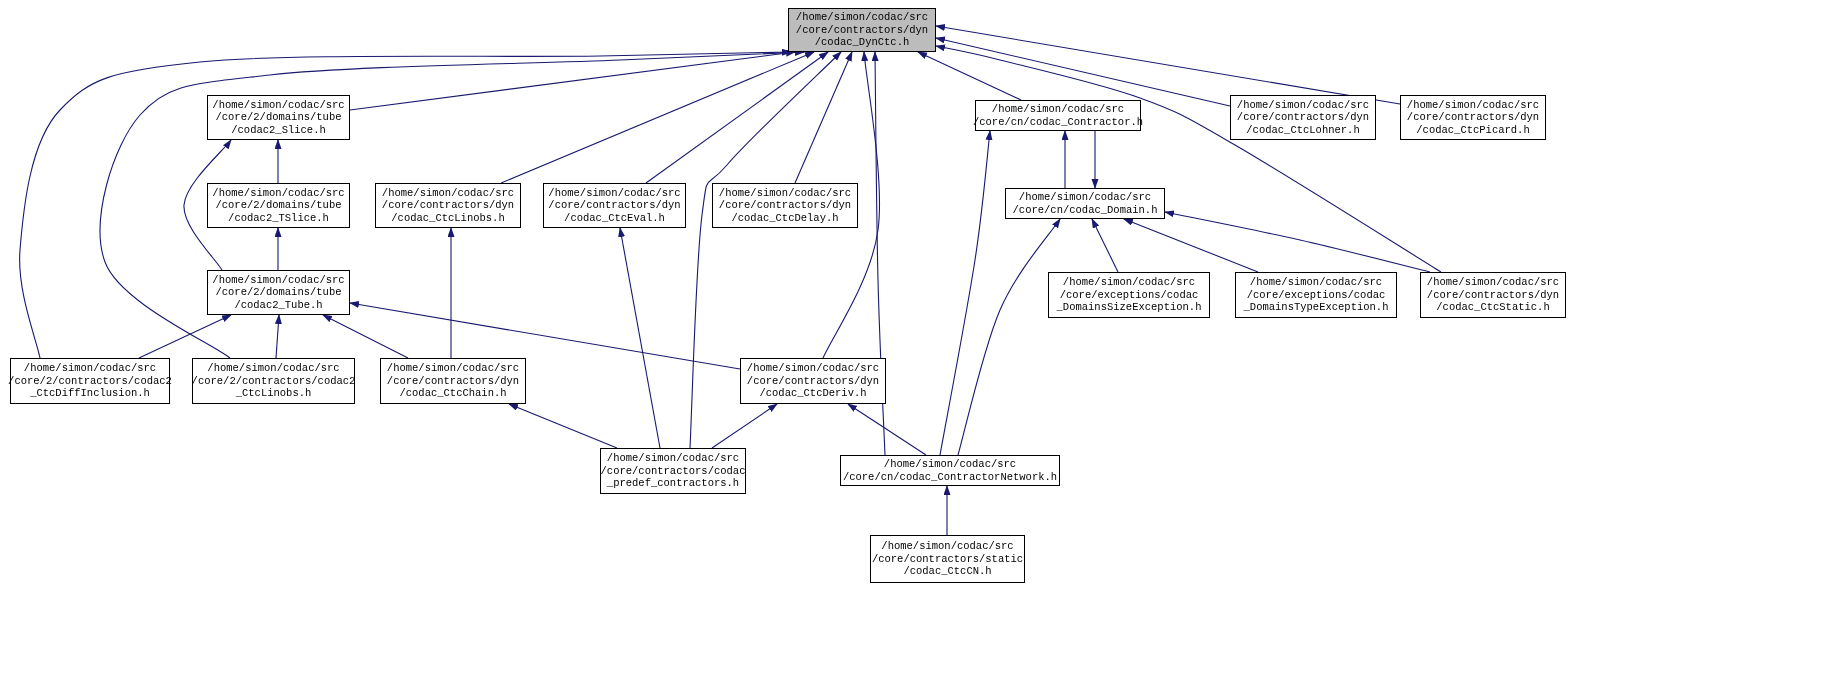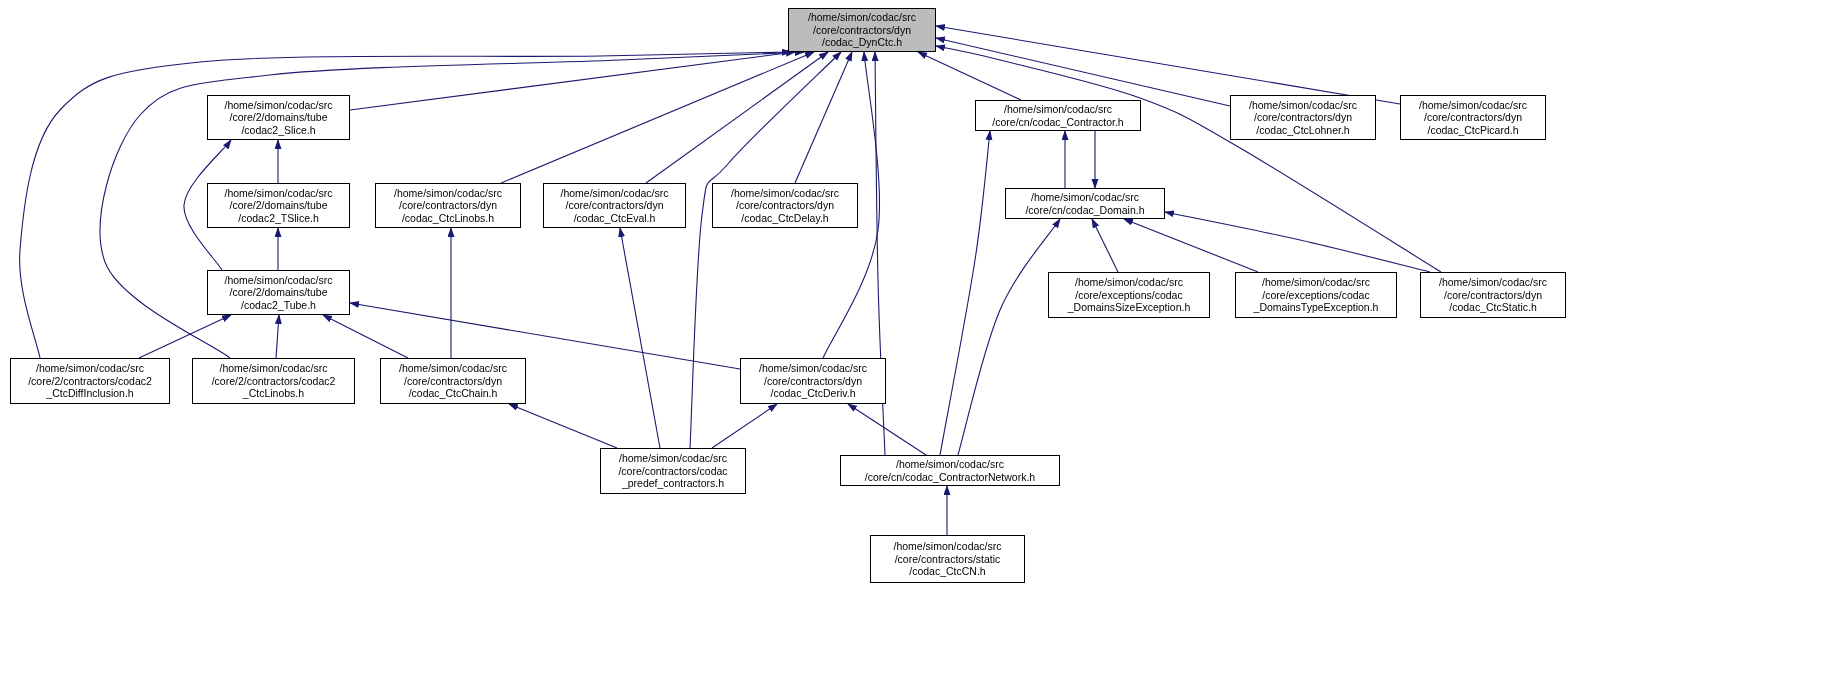--- a/index.html
+++ b/index.html
@@ -5,21 +5,21 @@
   html,body{margin:0;padding:0;background:#ffffff;}
   body{font-family:"Liberation Sans",sans-serif;}
   #canvas{position:relative;width:1835px;height:691px;background:#ffffff;overflow:hidden;}
   #edges{position:absolute;left:0;top:0;width:1835px;height:691px;}
   .edge{fill:none;stroke:#191970;stroke-width:1.1;stroke-linejoin:round;}
   .node{
     position:absolute;box-sizing:border-box;
     border:1px solid #000;background:#fff;color:#000;
     font-size:10.5px;line-height:1.2;text-align:center;
     display:flex;align-items:center;justify-content:center;
-    white-space:pre-line;padding:1px 3px;cursor:pointer;
+    white-space:pre-line;padding:1px 3px;cursor:pointer;font-family:Liberation Mono, monospace;
   }
   .node.root{background:#bcbcbc;}
 </style>
 </head>
 <body>
 
 <div id="canvas">
   <svg id="edges" xmlns="http://www.w3.org/2000/svg">
     <defs>
       <marker id="arrow" markerUnits="userSpaceOnUse" markerWidth="10" markerHeight="8" refX="9" refY="3.5" orient="auto">

